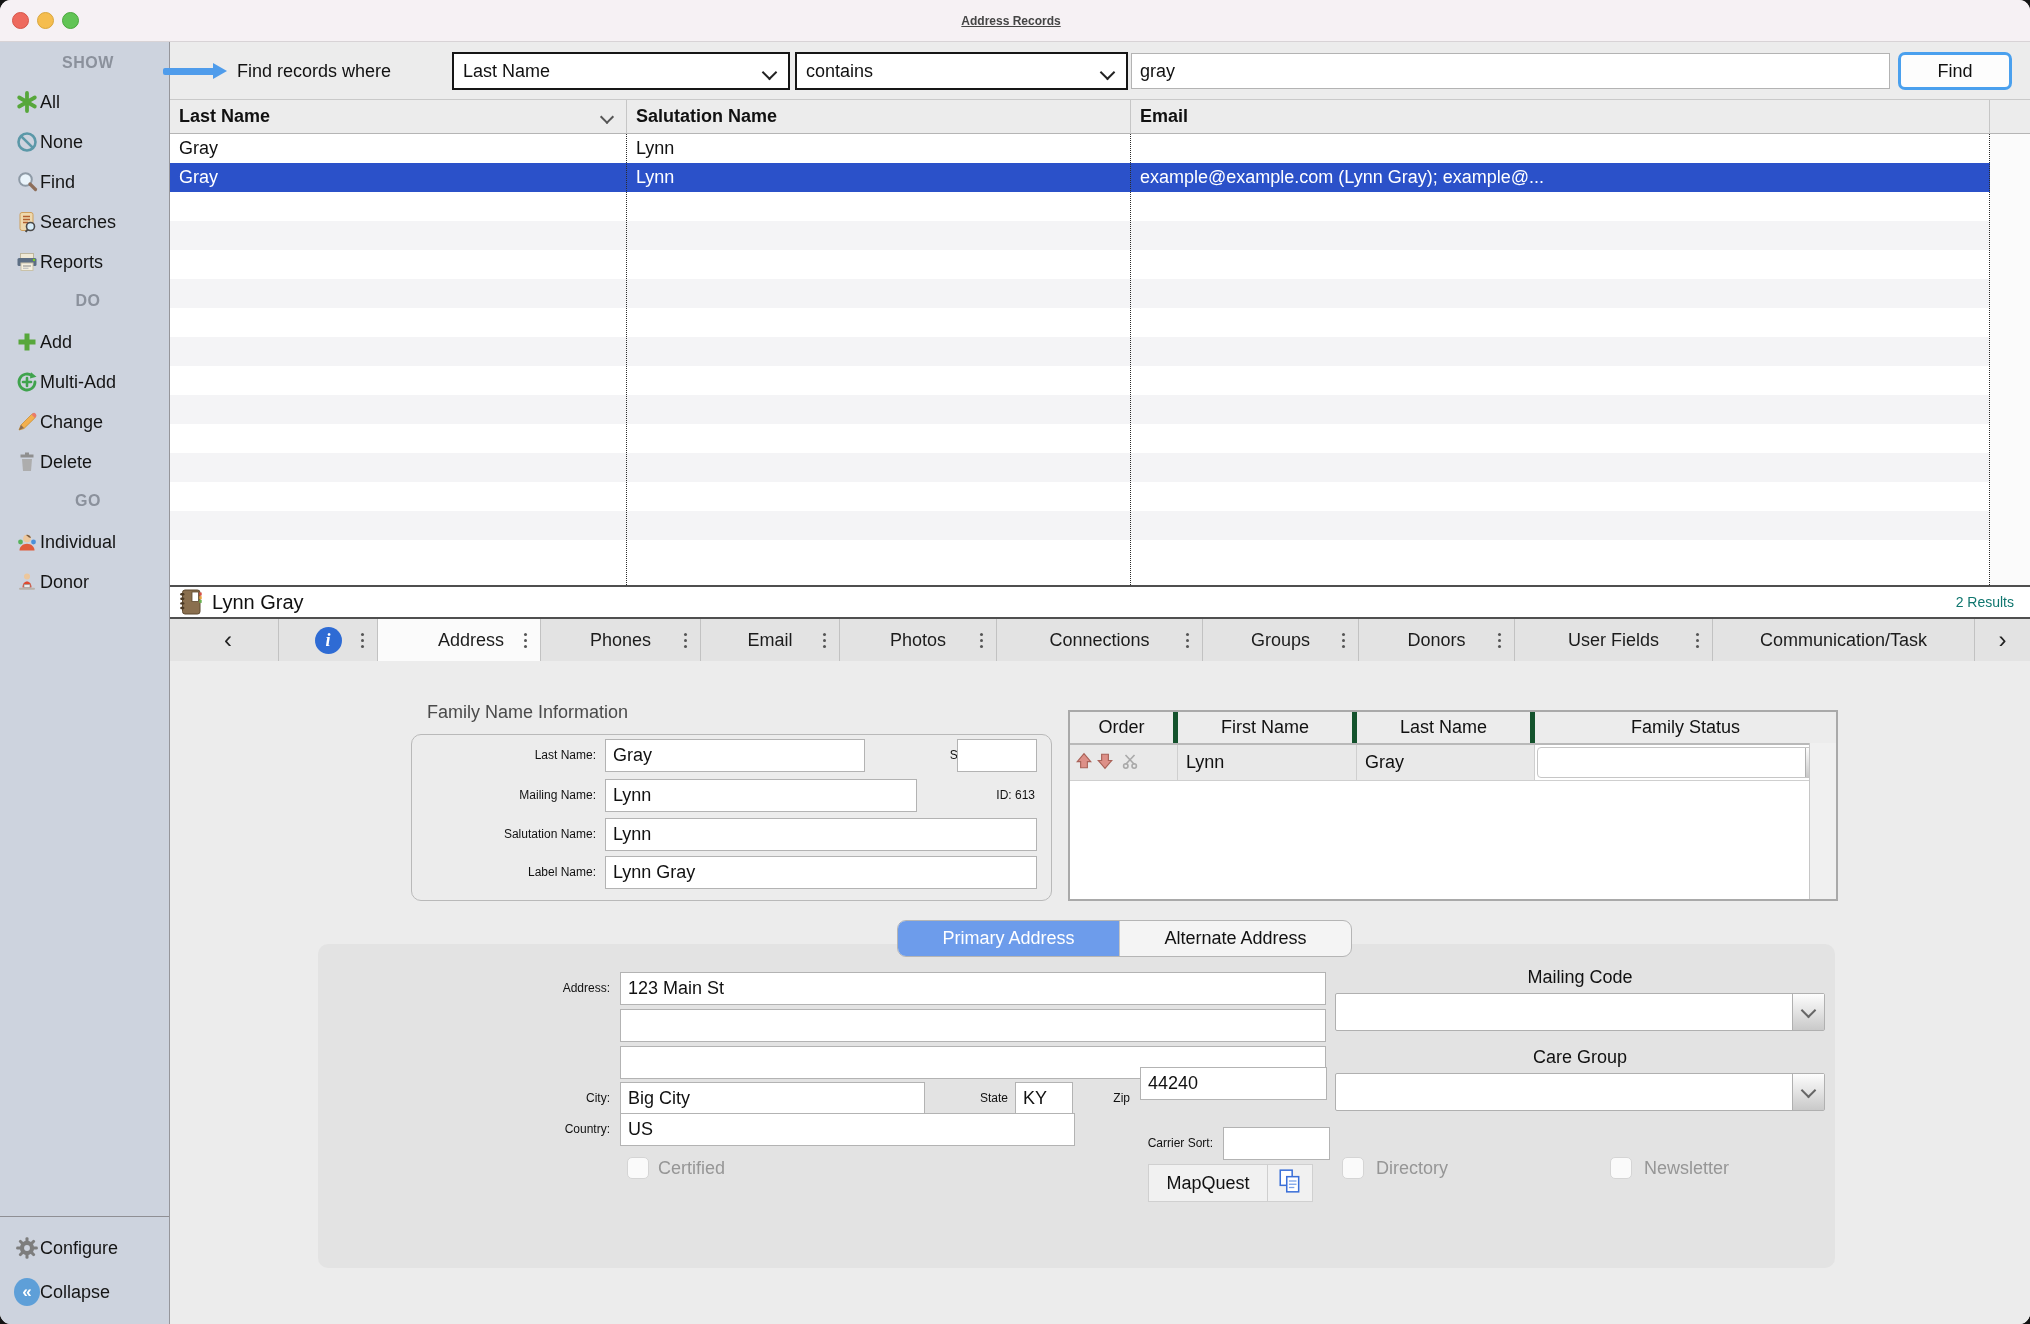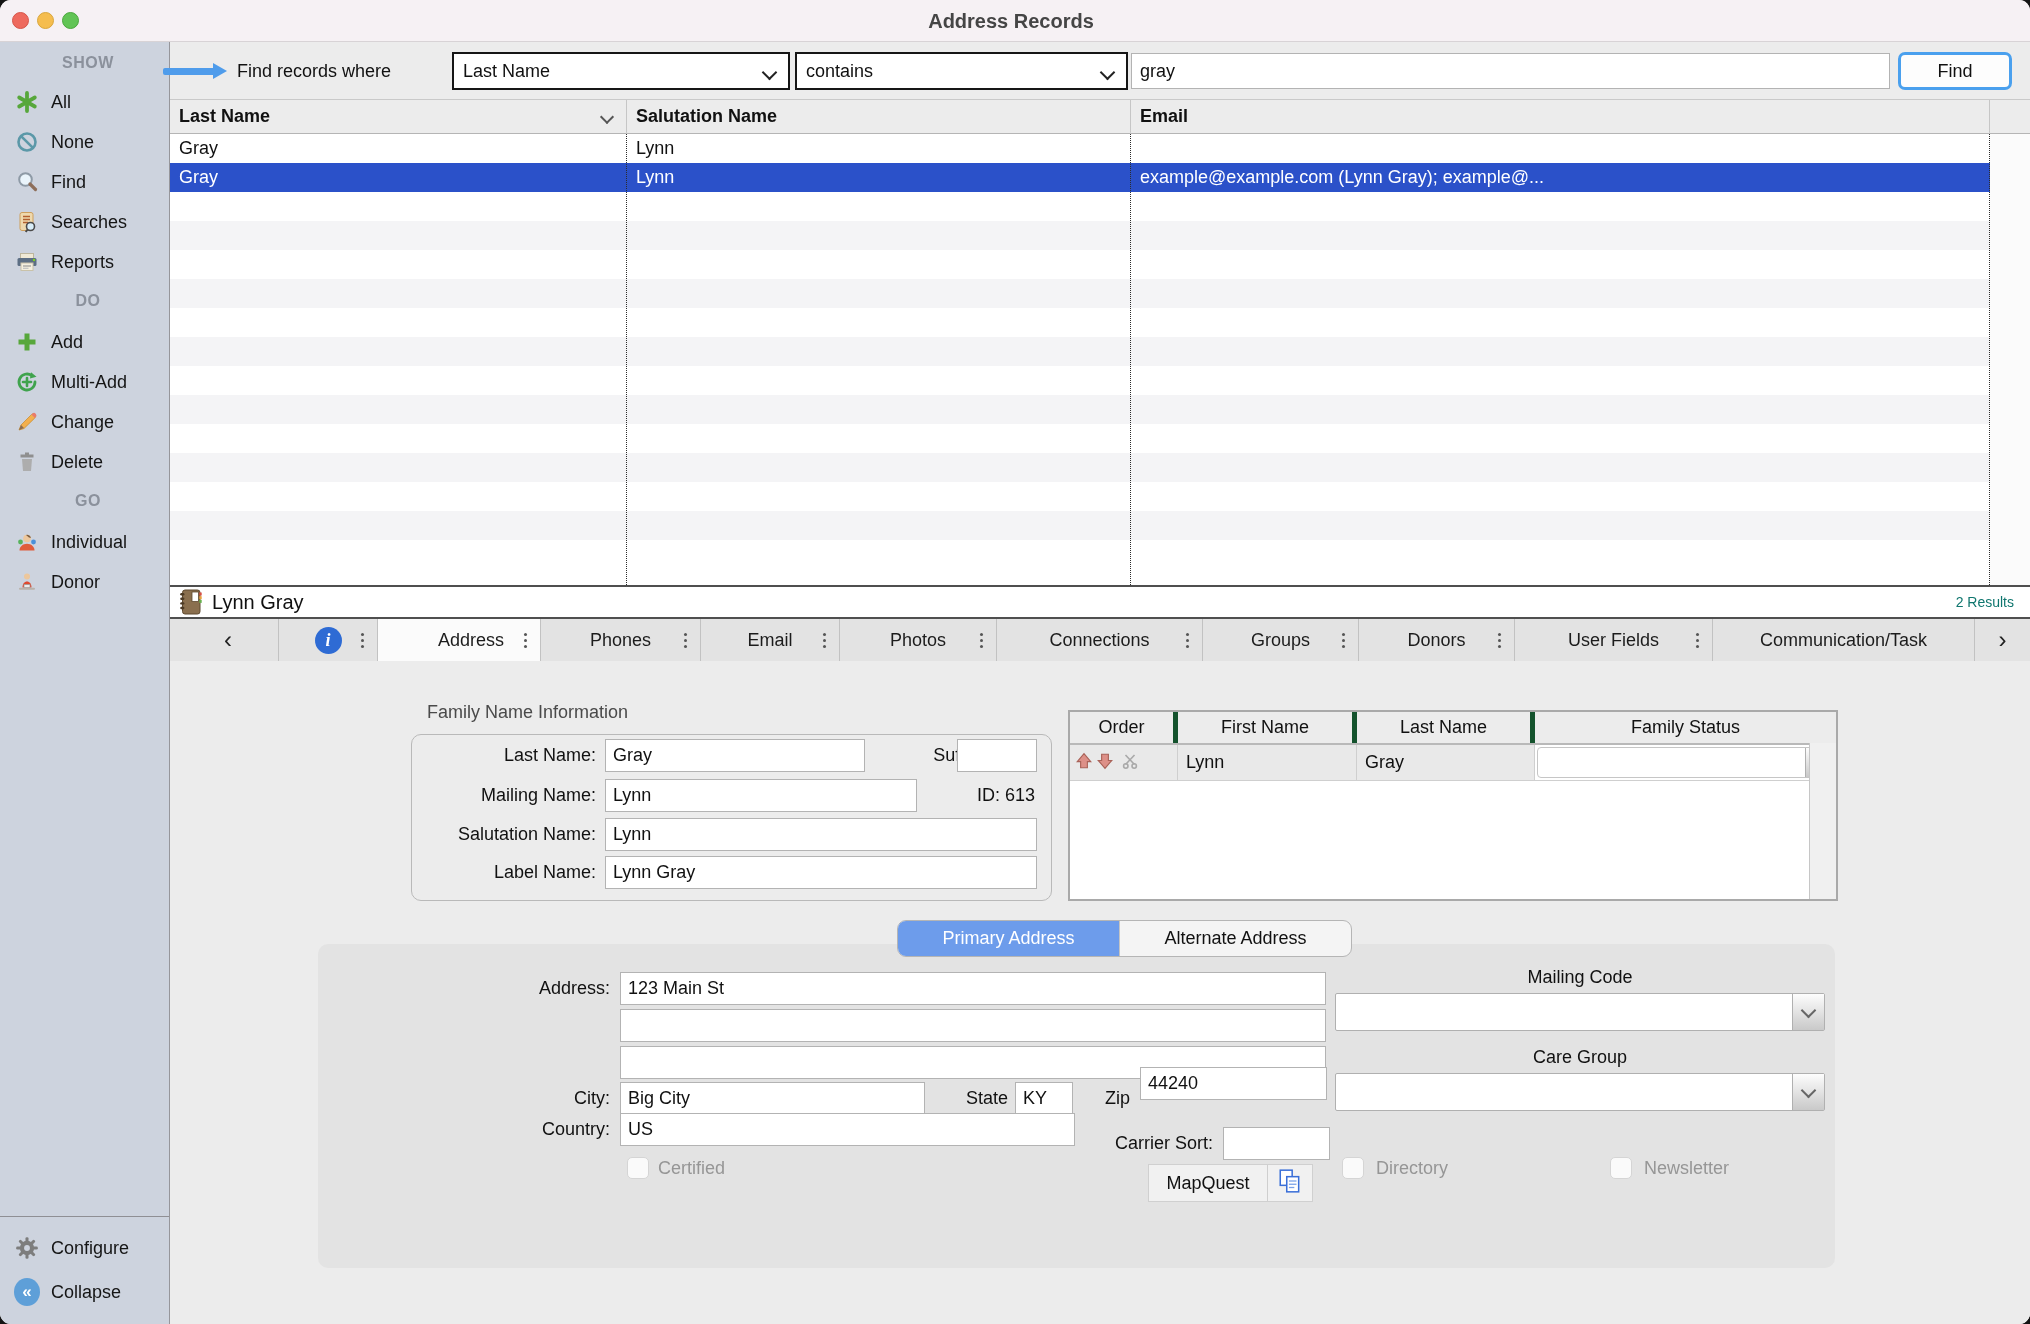--- a/index.html
+++ b/index.html
@@ -5,32 +5,32 @@
   html,body{margin:0;padding:0;background:#141414;}
   body{font-family:"Liberation Sans","DejaVu Sans",sans-serif;color:#111;-webkit-font-smoothing:antialiased;}
   #win{position:relative;width:2030px;height:1324px;background:#ececec;border-radius:11px;overflow:hidden;margin:0 auto;}
 
   
   #titlebar{position:relative;height:42px;background:#f6f1f4;border-bottom:1px solid #d8d3d6;box-sizing:border-box;}
   .light{position:absolute;top:12px;width:17px;height:17px;border-radius:50%;}
   .light.red{left:12px;background:#ee6a5e;border:1px solid #d65549;box-sizing:border-box;}
   .light.yellow{left:37px;background:#f5bd4e;border:1px solid #d9a63c;box-sizing:border-box;}
   .light.green{left:62px;background:#61c455;border:1px solid #4aa73c;box-sizing:border-box;}
-  #title{position:absolute;left:0;right:8px;top:0;line-height:42px;text-align:center;font-size:20px;font-weight:bold;color:#454545;}
+  #title{position:absolute;left:0;right:8px;top:0;line-height:42px;text-align:center;font-size:12px;font-weight:bold;color:#454545;text-decoration:underline;}
 
   
   #main{display:flex;height:1282px;}
   #sidebar{position:relative;width:170px;background:#cdd3de;border-right:1px solid #96969b;box-sizing:border-box;flex:none;}
   #content{position:relative;flex:1;background:#ececec;}
 
   
   .sb-head{position:absolute;left:0;width:176px;text-align:center;font-size:16px;font-weight:bold;color:#8b919c;letter-spacing:.5px;}
   .sb-item{position:absolute;left:0;width:168px;height:28px;display:flex;align-items:center;cursor:default;}
   .sb-ico{width:26px;height:26px;margin-left:14px;flex:none;display:flex;align-items:center;justify-content:center;}
-  .sb-lbl{margin-left:11px;font-size:18px;color:#151515;white-space:nowrap;}
+  .sb-lbl{font-size:18px;color:#151515;white-space:nowrap;}
   #sb-divider{position:absolute;left:0;right:0;top:1174px;border-top:1px solid #8f8f94;}
   .circle-ico{width:28px;height:28px;border-radius:50%;background:#5e9fd8;color:#fff;display:flex;align-items:center;justify-content:center;font-size:17px;font-weight:bold;}
 
   
   #findbar{position:absolute;left:0;top:0;width:1860px;height:58px;background:#ececec;border-bottom:1px solid #c9c9c9;box-sizing:border-box;}
   #find-arrow{position:absolute;left:-7px;top:21px;height:16px;display:flex;align-items:center;}
   #find-arrow .bar{width:52px;height:7px;background:#4f9ceb;border-radius:2px;}
   #find-arrow .head{width:0;height:0;border-left:14px solid #4f9ceb;border-top:8px solid transparent;border-bottom:8px solid transparent;margin-left:-2px;}
   #find-label{position:absolute;left:67px;top:0;line-height:58px;font-size:18px;color:#111;}
   .fsel{position:absolute;top:10px;height:38px;background:#fff;border:2px solid #161616;box-sizing:border-box;}
@@ -63,21 +63,21 @@
   
   #tabstrip{position:absolute;left:0;top:577px;width:1860px;height:42px;background:#e3e3e3;}
   .tab{position:absolute;top:0;bottom:0;border-right:1px solid #c2c2c2;box-sizing:border-box;display:flex;align-items:center;justify-content:center;font-size:18px;color:#1c1c1c;cursor:default;}
   .tab.sel{background:#fbfbfb;padding-left:24px;}
   .tab-dots{position:absolute;right:13px;top:50%;margin-top:-1px;width:3px;height:3px;border-radius:50%;background:#555;box-shadow:0 -6px 0 #555,0 6px 0 #555;}
   .tab-nav{font-size:24px;color:#222;}
   .info-circ{width:27px;height:27px;border-radius:50%;background:#2e6bd4;color:#fff;font-family:"Liberation Serif",serif;font-weight:bold;font-style:italic;font-size:18px;display:flex;align-items:center;justify-content:center;}
 
   
   #detail{position:absolute;left:0;top:619px;width:1860px;height:705px;background:#ececec;}
-  .lbl{position:absolute;text-align:right;font-size:18px;line-height:33px;color:#111;white-space:nowrap;}
+  .lbl{position:absolute;text-align:right;font-size:12px;line-height:33px;color:#111;white-space:nowrap;}
   .inp{position:absolute;height:33px;background:#fff;border:1px solid #b3b3b3;box-sizing:border-box;font-size:18px;line-height:31px;padding-left:7px;color:#111;overflow:hidden;white-space:nowrap;}
   #fam-title{position:absolute;left:257px;top:41px;font-size:18px;color:#4a4a4a;}
   #fam-box{position:absolute;left:241px;top:73px;width:639px;height:165px;border:1px solid #b9b9b9;border-radius:10px;}
 
   
   #members{position:absolute;left:898px;top:49px;width:770px;height:191px;background:#fff;border:2px solid #a9a9a9;box-sizing:border-box;}
   #mem-head{display:flex;height:31px;background:#ececec;border-bottom:2px solid #b9b9b9;box-sizing:content-box;}
   .mh{line-height:31px;text-align:center;font-size:18px;border-right:5px solid #14532d;box-sizing:border-box;}
   #mem-row{display:flex;height:36px;}
   .mc{box-sizing:border-box;border-right:1px solid #cfcfcf;border-bottom:1px solid #cfcfcf;font-size:18px;line-height:35px;padding-left:8px;background:#e9e9e9;overflow:hidden;}

